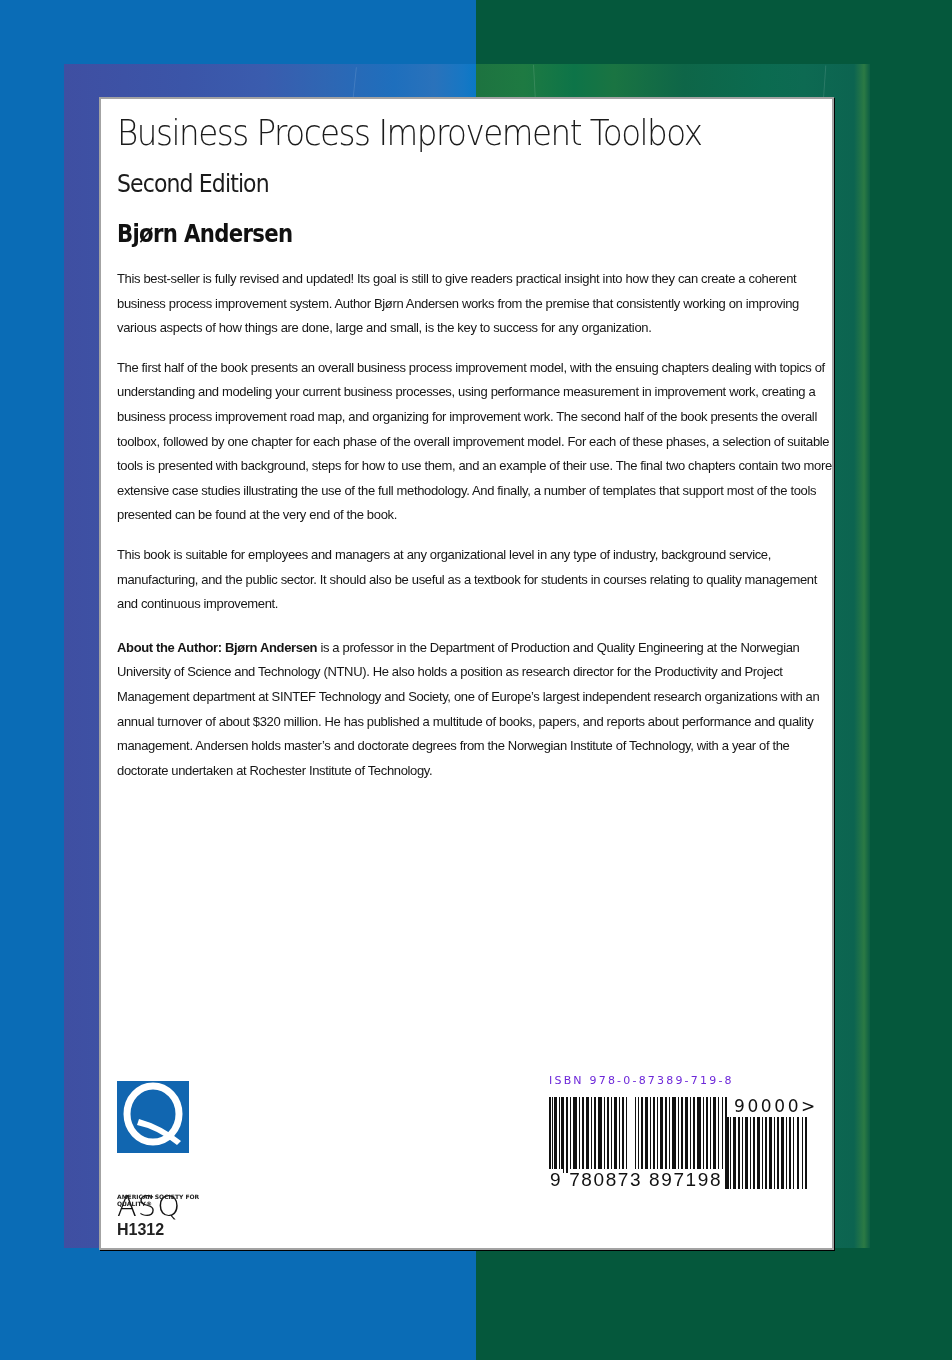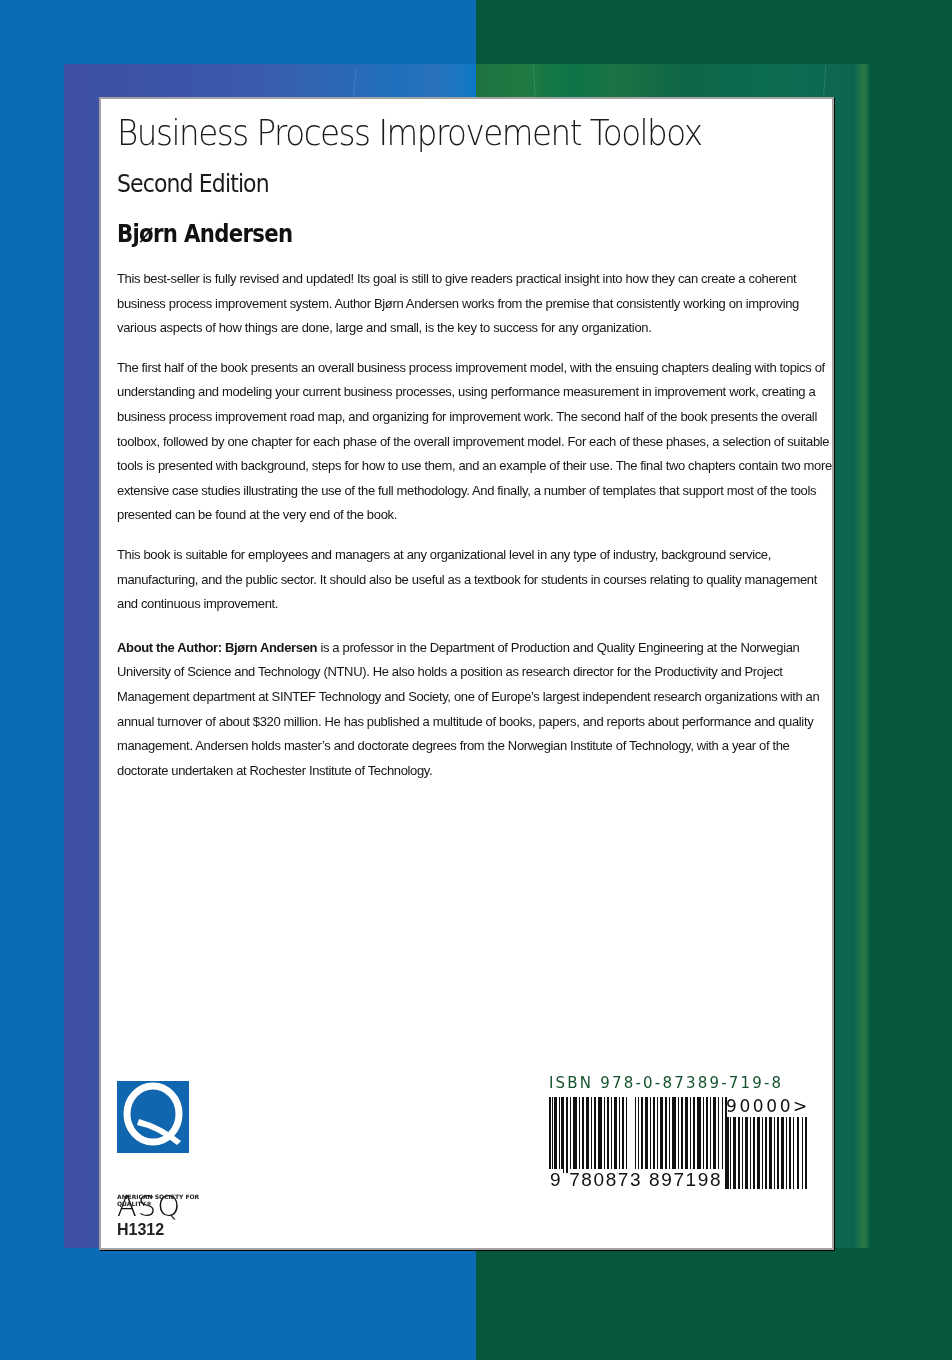--- a/index.html
+++ b/index.html
@@ -61,29 +61,29 @@
     position: absolute; left: 16px; top: 1094px;
     font-family: "DejaVu Sans", sans-serif; font-weight: bold; font-size: 6px; line-height: 7px;
     color: #222; text-transform: uppercase; width: 90px;
   }
   .code {
     position: absolute; left: 16px; top: 1122px;
     font-family: Liberation Sans, sans-serif; font-weight: bold; font-size: 16px; color: #222;
   }
   .isbn-line {
     position: absolute; left: 448px; top: 975px;
-    font-family: "DejaVu Sans", sans-serif; font-size: 15px; color: #14532d;
+    font-family: "DejaVu Sans", sans-serif; font-size: 11px; color: #6d28d9;
     letter-spacing: 2.2px; white-space: nowrap;
   }
   .barcode-main {
     position: absolute; left: 448px; top: 998px; width: 180px; height: 92px;
   }
   .barcode-price-label {
     position: absolute; left: 625px; top: 997px;
-    font-family: "DejaVu Sans", sans-serif; font-size: 17px; color: #111; letter-spacing: 2.6px;
+    font-family: "DejaVu Sans", sans-serif; font-size: 17px; color: #111; letter-spacing: 2.6px; padding-left: 8px;
   }
   .barcode-addon {
     position: absolute; left: 626px; top: 1018px; width: 82px; height: 72px;
   }
   .barcode-digits {
     position: absolute; left: 448px; top: 1070px;
     font-family: Liberation Sans, sans-serif; font-size: 19px; color: #111;
     background: transparent; letter-spacing: 1.6px; white-space: nowrap;
   }
   .barcode-digits span.lead { margin-right: 5px; }

